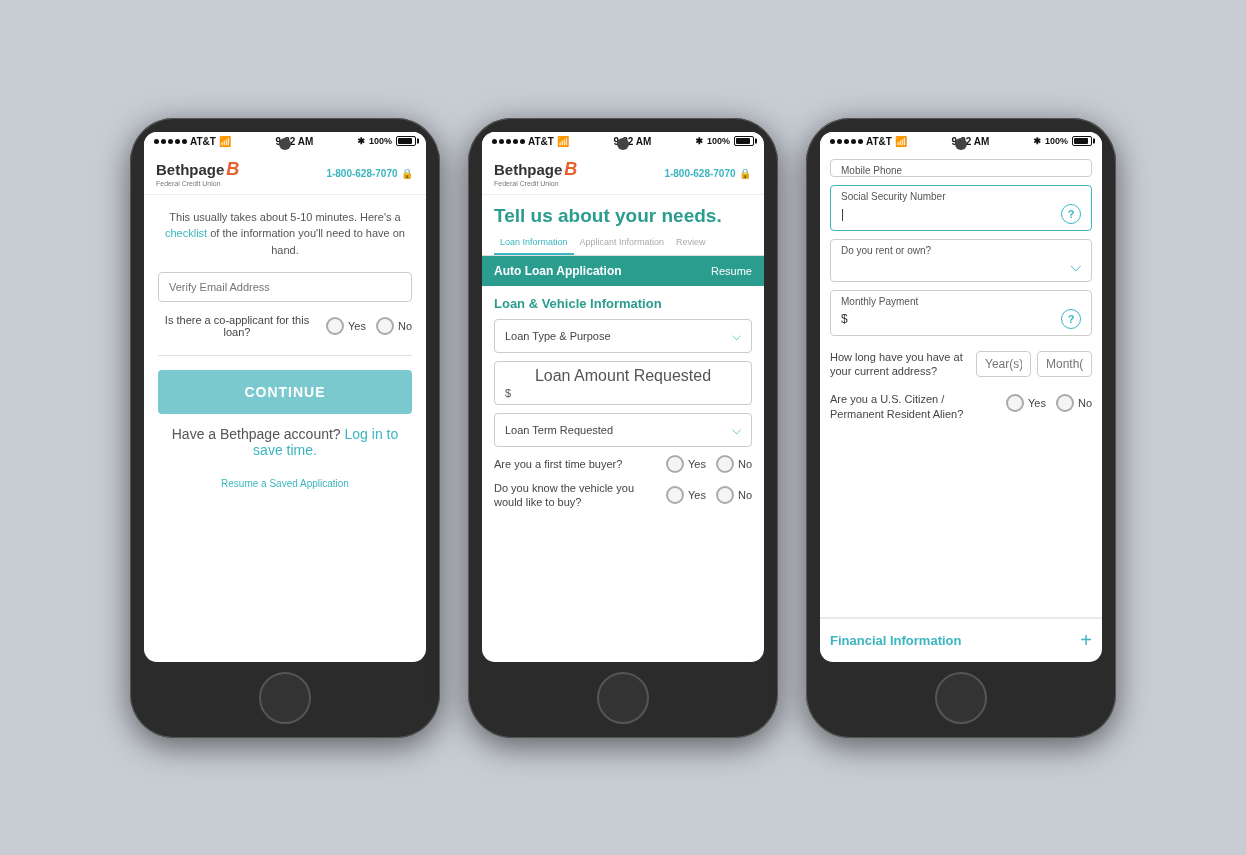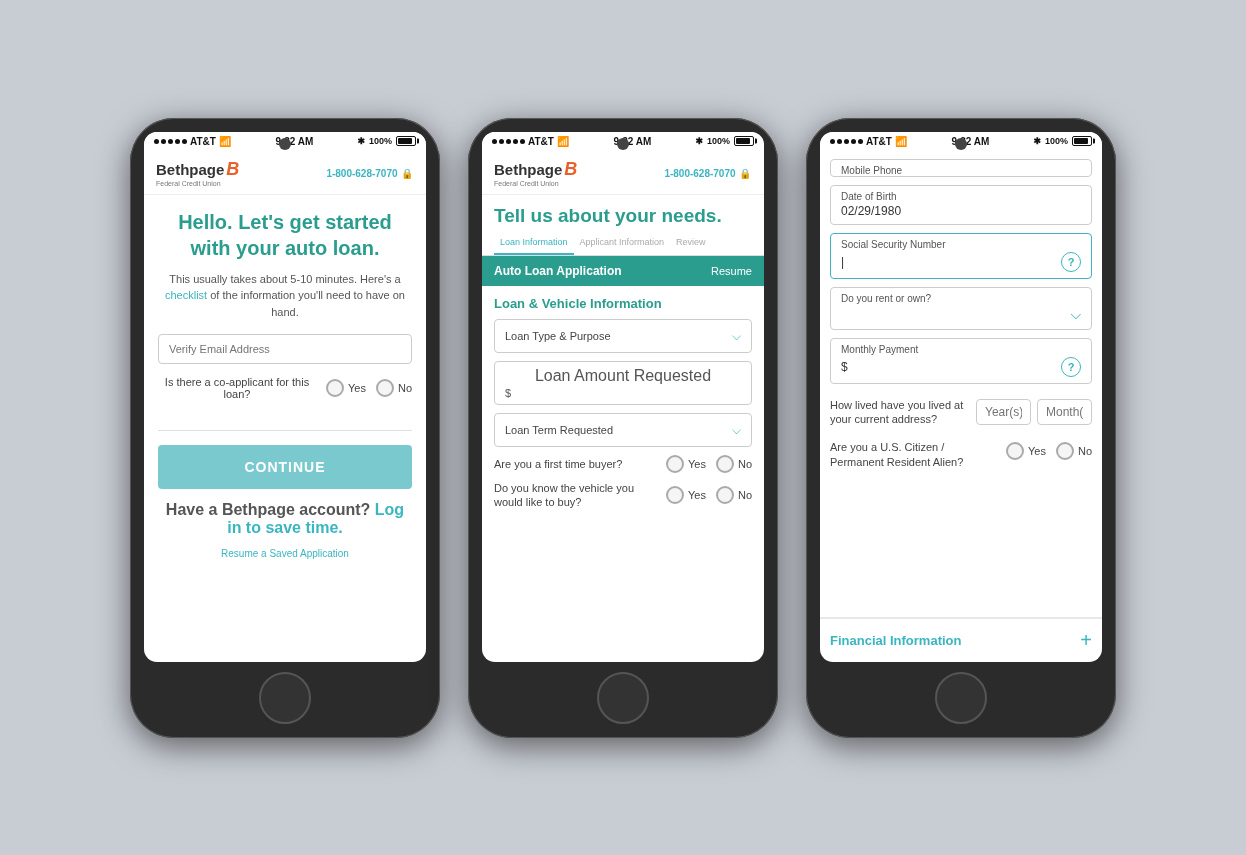--- a/index.html
+++ b/index.html
@@ -117,21 +117,21 @@
       font-size: 11px;
       color: #555;
       margin-bottom: 12px;
       outline: none;
     }
     .radio-group {
       display: flex;
       align-items: center;
       justify-content: flex-start;
       gap: 10px;
-      margin-bottom: 30px;
+      margin-bottom: 17px;
       font-size: 11px;
       color: #444;
     }
     .radio-option { display: flex; align-items: center; gap: 4px; }
     .radio-circle {
       width: 18px; height: 18px; border-radius: 50%;
       border: 2px solid #aaa; background: #f5f5f5;
       flex-shrink: 0;
     }
     .divider { border: none; border-top: 1px solid #e0e0e0; margin-bottom: 14px; }
@@ -141,21 +141,21 @@
       color: #fff;
       border: none;
       border-radius: 4px;
       padding: 14px;
       font-size: 14px;
       font-weight: 700;
       letter-spacing: 1px;
       cursor: pointer;
       margin-bottom: 12px;
     }
-    .account-text { font-size: 16px; color: #555; margin-bottom: 6px; font-weight: bold; }
+    .account-text { font-size: 14px; color: #555; margin-bottom: 15px; }
     .account-text a { color: #3ab5c1; }
     .resume-link { font-size: 10px; color: #3ab5c1; text-decoration: none; cursor: pointer; }
 
     
     .phone2-header {
       padding: 8px 12px 6px;
       border-bottom: 1px solid #eee;
       display: flex;
       justify-content: space-between;
       align-items: center;
@@ -340,21 +340,20 @@
         </div>
         <span class="logo-sub">Federal Credit Union</span>
       </div>
       <div class="phone-num">
         <span>1-800-628-7070</span>
         <span class="lock-icon">🔒</span>
       </div>
     </div>
 
     <div class="phone1-body">
-      <h1 class="headline">Hello. Let's get started with your auto loan.</h1>
       <p class="subtext">
         <span>This usually takes about 5-10 minutes. Here's a </span><a>checklist</a><span> of the information you'll need to have on hand.</span>
       </p>
       <input class="input-field-plain" type="email" placeholder="Verify Email Address" style="">
       <div class="radio-group">
         <span>Is there a co-applicant for this loan?</span>
         <div class="radio-option">
           <div class="radio-circle"></div>
           <span>Yes</span>
         </div>
@@ -506,24 +505,20 @@
       </div>
     </div>
 
     <div class="phone3-body">
       <div class="form3-area">
 
         <div class="field-group" style="margin-top:8px;">
           <div class="field-label">Mobile Phone</div>
         </div>
 
-        <div class="field-group">
-          <div class="field-label">Date of Birth</div>
-          <div class="field-value">02/29/1980</div>
-        </div>
 
         <div class="field-group active">
           <div class="field-label">Social Security Number</div>
           <div class="field-input">
             <span>|</span>
             <div class="help-icon">?</div>
           </div>
         </div>
 
         <div class="field-group">
@@ -536,21 +531,21 @@
 
         <div class="field-group">
           <div class="field-label">Monthly Payment</div>
           <div class="field-input">
             <span>$</span>
             <div class="help-icon">?</div>
           </div>
         </div>
 
         <div class="address-row">
-          <span class="address-row-label">How lived have you lived at your current address?</span>
+          <span class="address-row-label">How long have you have at your current address?</span>
           <div class="address-inputs">
             <input class="address-input" type="text" placeholder="Year(s)" style="">
             <input class="address-input" type="text" placeholder="Month(s)" style="">
           </div>
         </div>
 
         <div class="citizen-row">
           <span class="citizen-label">Are you a U.S. Citizen / Permanent Resident Alien?</span>
           <div class="citizen-options">
             <div class="radio-option">

